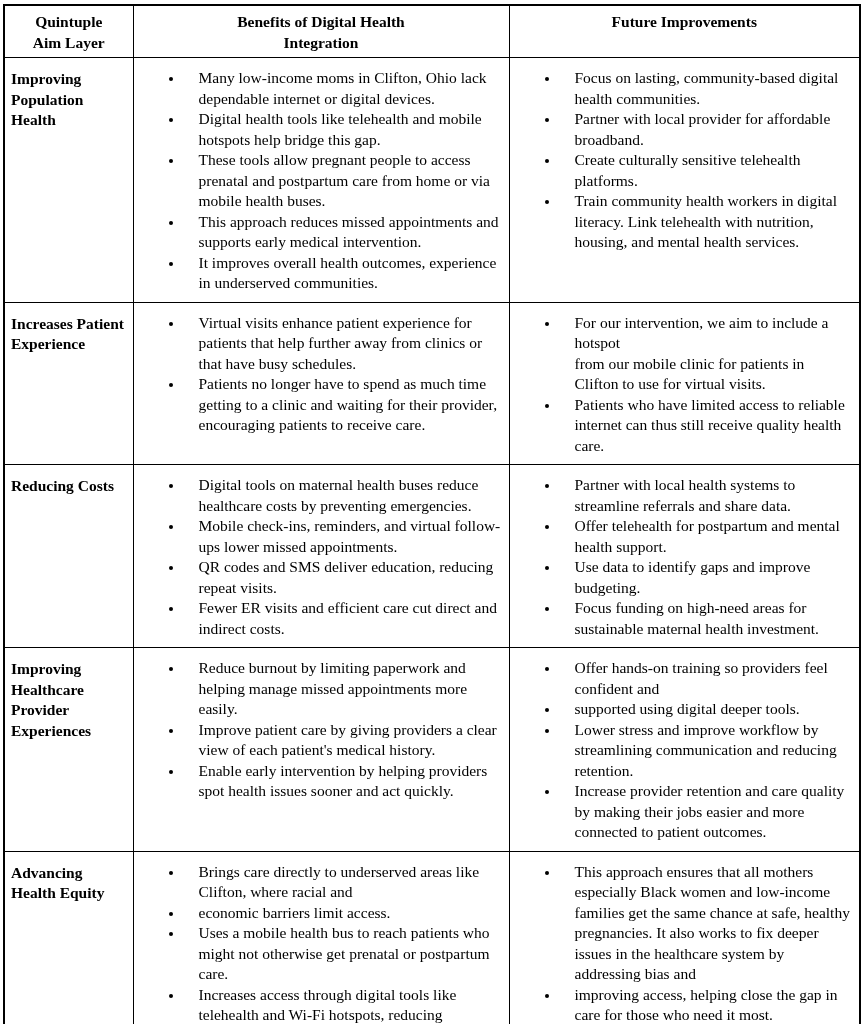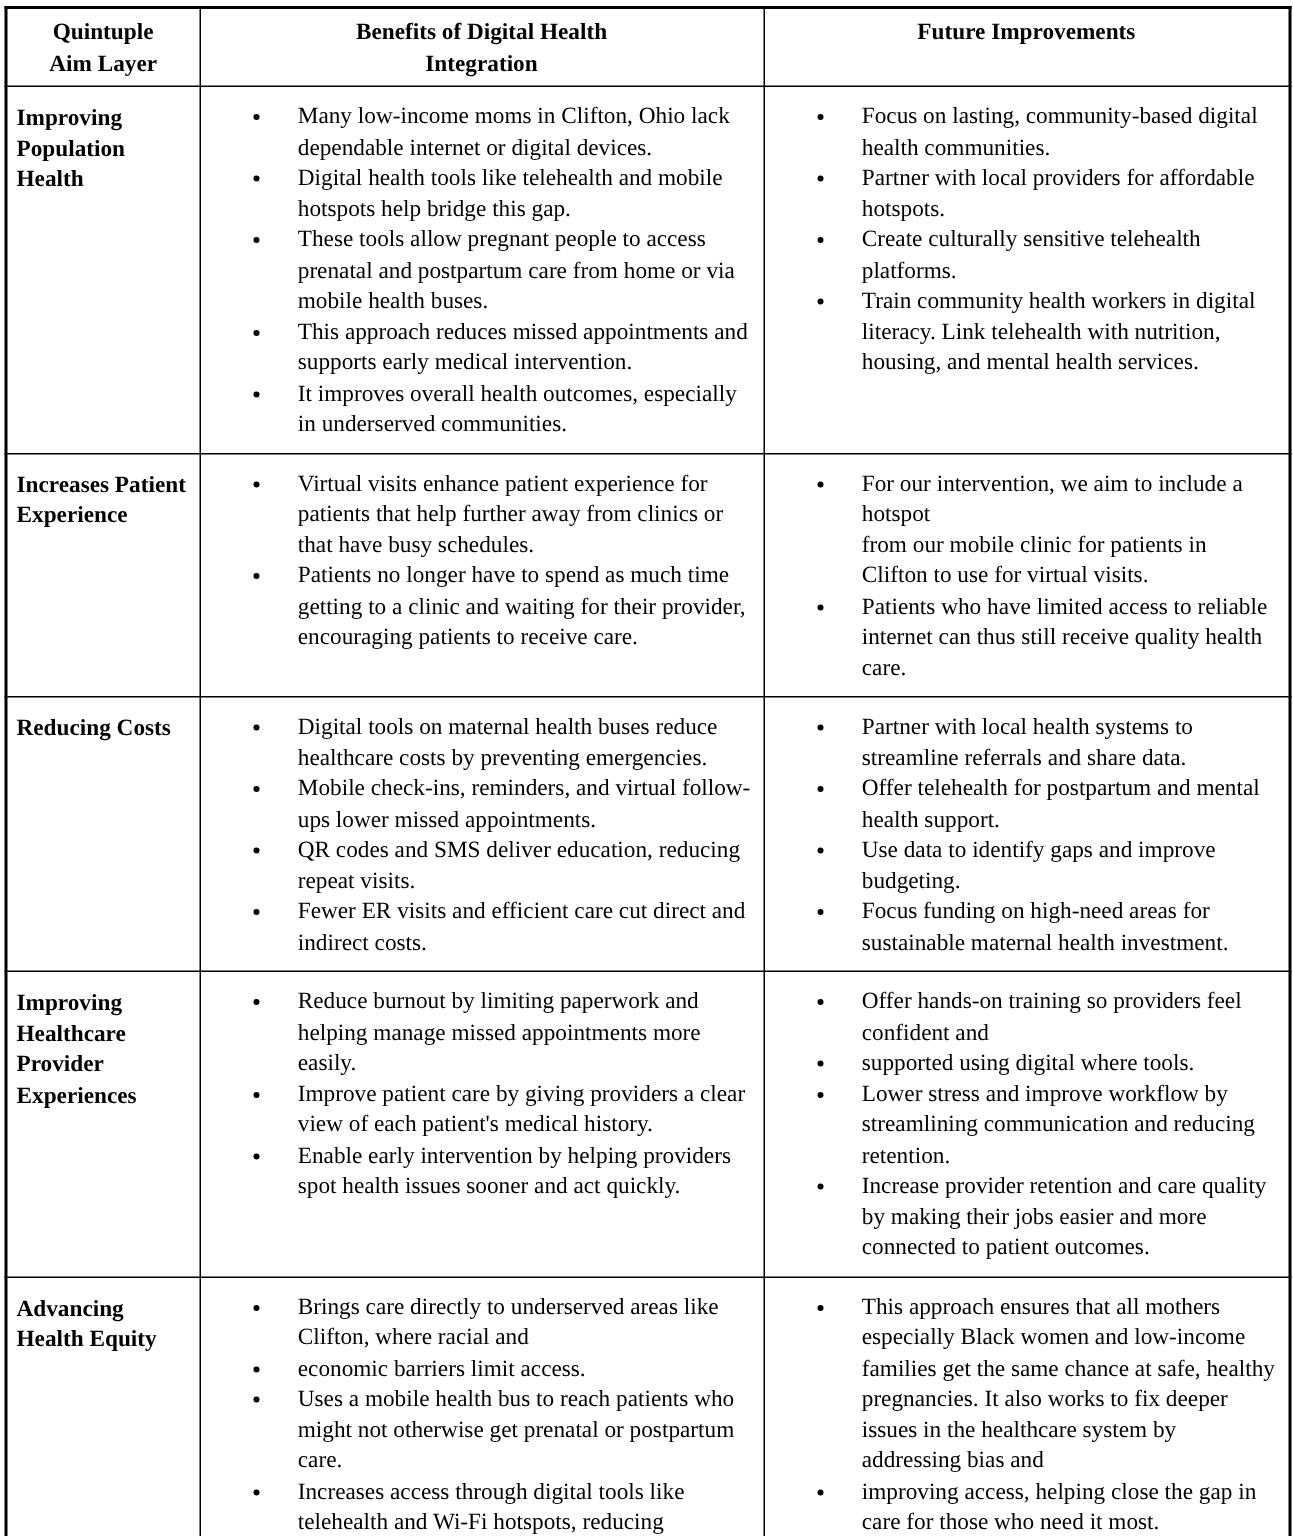--- a/index.html
+++ b/index.html
@@ -97,27 +97,27 @@
     <tbody>
 
       <tr class="row-1">
         <th class="layer-cell"><span class="pre">Improving Population Health</span></th>
         <td class="bullet-cell">
           <ul class="bullets">
             <li><span class="pre">Many low-income moms in Clifton, Ohio lack dependable internet or digital devices.</span></li>
             <li><span class="pre">Digital health tools like telehealth and mobile hotspots help bridge this gap.</span></li>
             <li><span class="pre">These tools allow pregnant people to access prenatal and postpartum care from home or via mobile health buses.</span></li>
             <li><span class="pre">This approach reduces missed appointments and supports early medical intervention.</span></li>
-            <li><span class="pre">It improves overall health outcomes, especially in underserved communities.</span></li>
+            <li><span class="pre">It improves overall health outcomes, experience in underserved communities.</span></li>
           </ul>
         </td>
         <td class="bullet-cell">
           <ul class="bullets">
             <li><span class="pre">Focus on lasting, community-based digital health communities.</span></li>
-            <li><span class="pre">Partner with local providers for affordable hotspots.</span></li>
+            <li><span class="pre">Partner with local provider for affordable broadband.</span></li>
             <li><span class="pre">Create culturally sensitive telehealth platforms.</span></li>
             <li><span class="pre">Train community health workers in digital literacy. Link telehealth with nutrition, housing, and mental health services.</span></li>
           </ul>
         </td>
       </tr>
 
       <tr class="row-2">
         <th class="layer-cell"><span class="pre">Increases Patient Experience</span></th>
         <td class="bullet-cell">
           <ul class="bullets">
@@ -159,21 +159,21 @@
         <td class="bullet-cell">
           <ul class="bullets">
             <li><span class="pre">Reduce burnout by limiting paperwork and helping manage missed appointments more easily.</span></li>
             <li><span class="pre">Improve patient care by giving providers a clear view of each patient's medical history.</span></li>
             <li><span class="pre">Enable early intervention by helping providers spot health issues sooner and act quickly.</span></li>
           </ul>
         </td>
         <td class="bullet-cell">
           <ul class="bullets">
             <li><span class="pre">Offer hands-on training so providers feel confident and</span></li>
-            <li><span class="pre">supported using digital where tools.</span></li>
+            <li><span class="pre">supported using digital deeper tools.</span></li>
             <li><span class="pre">Lower stress and improve workflow by streamlining communication and reducing retention.</span></li>
             <li><span class="pre">Increase provider retention and care quality by making their jobs easier and more connected to patient outcomes.</span></li>
           </ul>
         </td>
       </tr>
 
       <tr class="row-5">
         <th class="layer-cell"><span class="pre">Advancing Health Equity</span></th>
         <td class="bullet-cell">
           <ul class="bullets">

